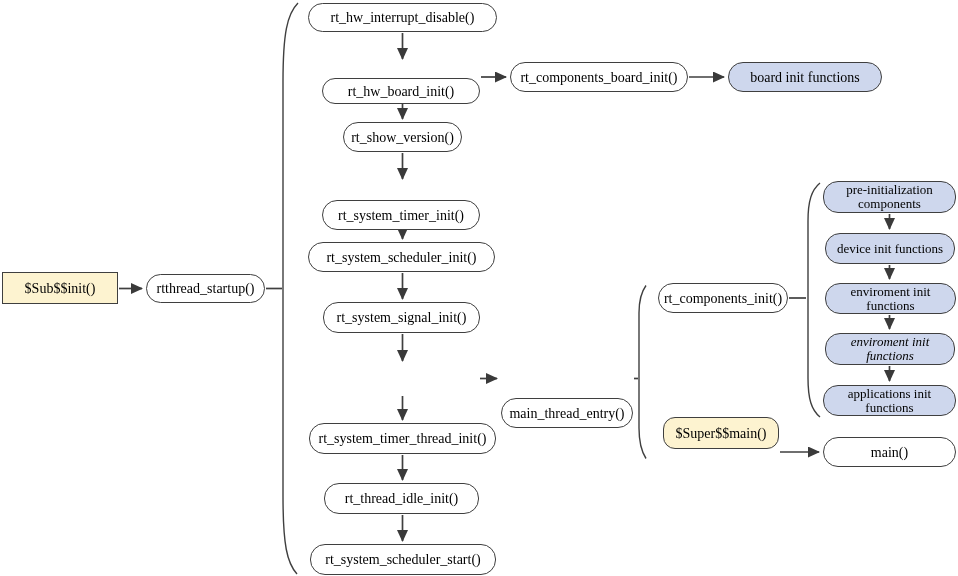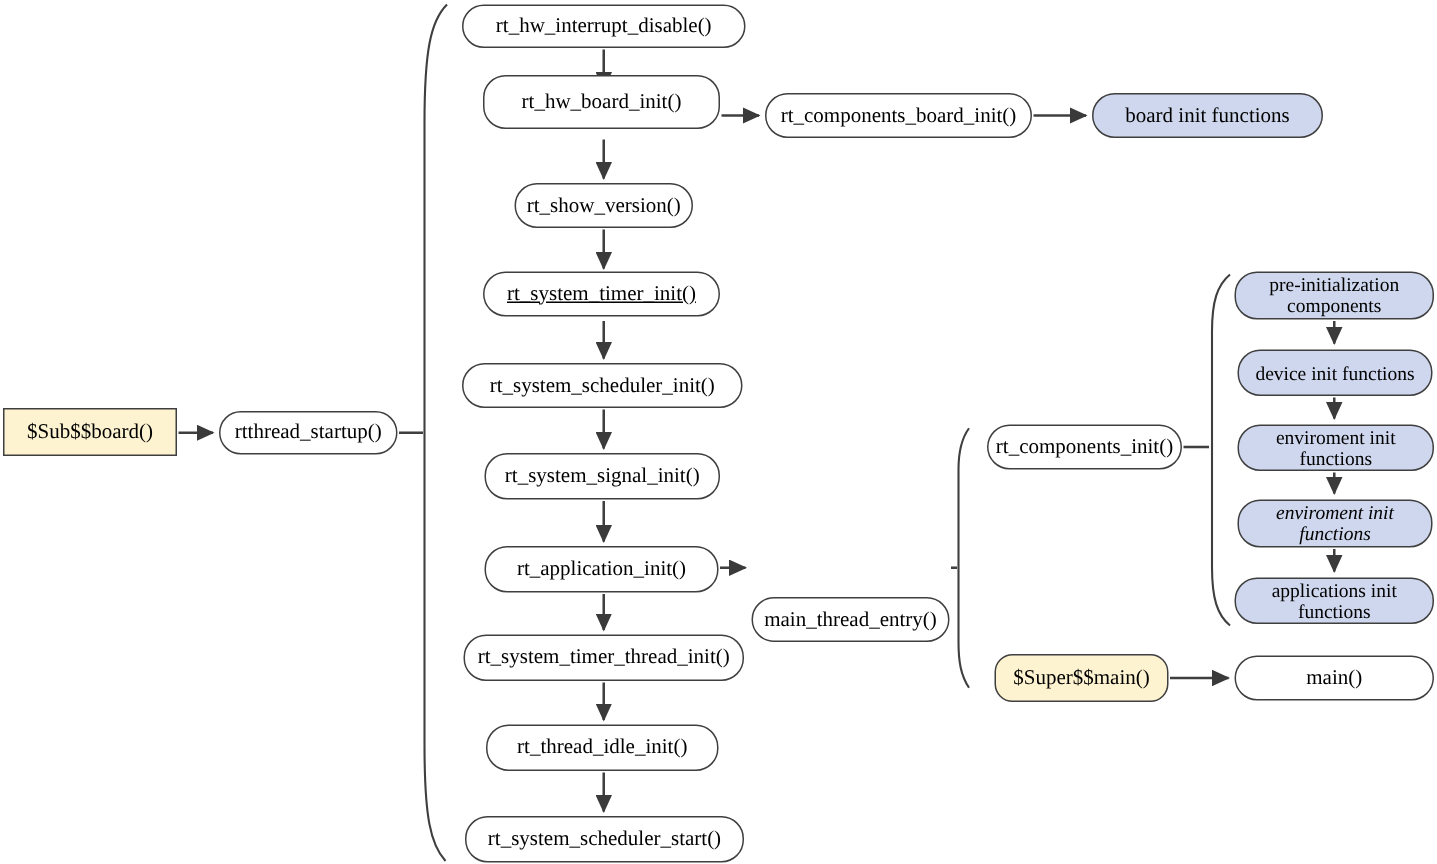--- a/index.html
+++ b/index.html
@@ -49,53 +49,52 @@
       <line x1="634" y1="378.5" x2="638" y2="378.5"></line>
       <line x1="789" y1="298" x2="806" y2="298"></line>
     </g>
     <g stroke="#3f3f3f" stroke-width="1.4" fill="none">
       <path d="M 298 3 C 287 14, 283 34, 283 82 L 283 496 C 283 545, 287 563, 297 574"></path>
       <path d="M 646 285.5 C 640.5 293, 639 302, 639 313 L 639 428 C 639 441, 640.5 450, 646 458.5"></path>
       <path d="M 820 183 C 811.5 190, 808 201, 808 221 L 808 378 C 808 399, 811.5 410, 820 417"></path>
     </g>
   </svg>
 
-  <div class="node rect nowrap" style="left:2px;top:272px;width:116px;height:32px;">$Sub$$board()</div>
+  <div class="node rect nowrap" style="left:2px;top:272px;width:116px;height:32px;">$Sub$$init()</div>
 
   <div class="node pill nowrap" style="left:146px;top:274px;width:119px;height:29px;">rtthread_startup()</div>
 
   <div class="node pill nowrap" style="left:308px;top:3px;width:189px;height:29px;">rt_hw_interrupt_disable()</div>
 
-  <div class="node pill nowrap" style="left:322px;top:50px;width:158px;height:36px;">rt_hw_board_init()</div>
+  <div class="node pill nowrap" style="left:322px;top:78px;width:158px;height:26px;">rt_hw_board_init()</div>
 
   <div class="node pill nowrap" style="left:510px;top:62px;width:178px;height:30px;">rt_components_board_init()</div>
 
   <div class="node pill blue nowrap" style="left:728px;top:62px;width:154px;height:30px;">board init functions</div>
 
   <div class="node pill nowrap" style="left:343px;top:122px;width:119px;height:30px;">rt_show_version()</div>
 
-  <div class="node pill nowrap" style="left:322px;top:181px;width:158px;height:30px;text-decoration:underline;">rt_system_timer_init()</div>
+  <div class="node pill nowrap" style="left:322px;top:200px;width:158px;height:30px;">rt_system_timer_init()</div>
 
   <div class="node pill nowrap" style="left:308px;top:242px;width:187px;height:30px;">rt_system_scheduler_init()</div>
 
   <div class="node pill nowrap" style="left:323px;top:302px;width:157px;height:31px;">rt_system_signal_init()</div>
 
-  <div class="node pill nowrap" style="left:323px;top:364px;width:156px;height:31px;">rt_application_init()</div>
 
   <div class="node pill nowrap" style="left:501px;top:363px;width:132px;height:30px;margin-top:35px;">main_thread_entry()</div>
 
   <div class="node pill nowrap" style="left:658px;top:283px;width:130px;height:30px;">rt_components_init()</div>
 
   <div class="node pill nowrap" style="left:309px;top:423px;width:187px;height:31px;">rt_system_timer_thread_init()</div>
 
   <div class="node pill nowrap" style="left:324px;top:483px;width:155px;height:31px;">rt_thread_idle_init()</div>
 
   <div class="node pill nowrap" style="left:310px;top:544px;width:186px;height:31px;">rt_system_scheduler_start()</div>
 
-  <div class="node rect nowrap" style="left:663px;top:436px;width:116px;height:32px;border-radius:12px;">$Super$$main()</div>
+  <div class="node rect nowrap" style="left:663px;top:417px;width:116px;height:32px;border-radius:12px;">$Super$$main()</div>
 
   <div class="node pill nowrap" style="left:823px;top:437px;width:133px;height:30px;">main()</div>
 
   <div class="node pill blue small" style="left:823px;top:181px;width:133px;height:32px;">pre-initialization components</div>
 
   <div class="node pill blue small nowrap" style="left:825px;top:233px;width:130px;height:31px;">device init functions</div>
 
   <div class="node pill blue small" style="left:825px;top:283px;width:131px;height:31px;">enviroment init functions</div>
 
   <div class="node pill blue small" style="left:825px;top:333px;width:130px;height:32px;font-style:italic;">enviroment init functions</div>

